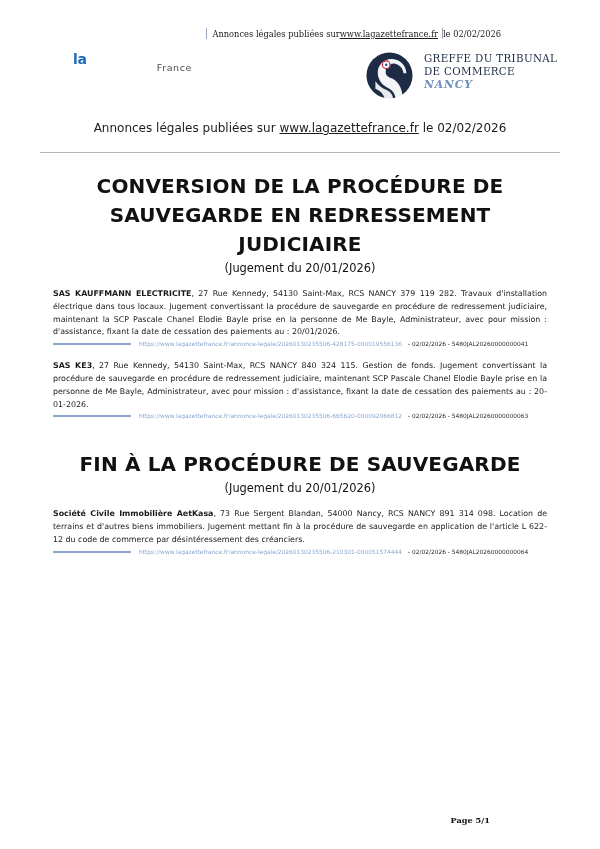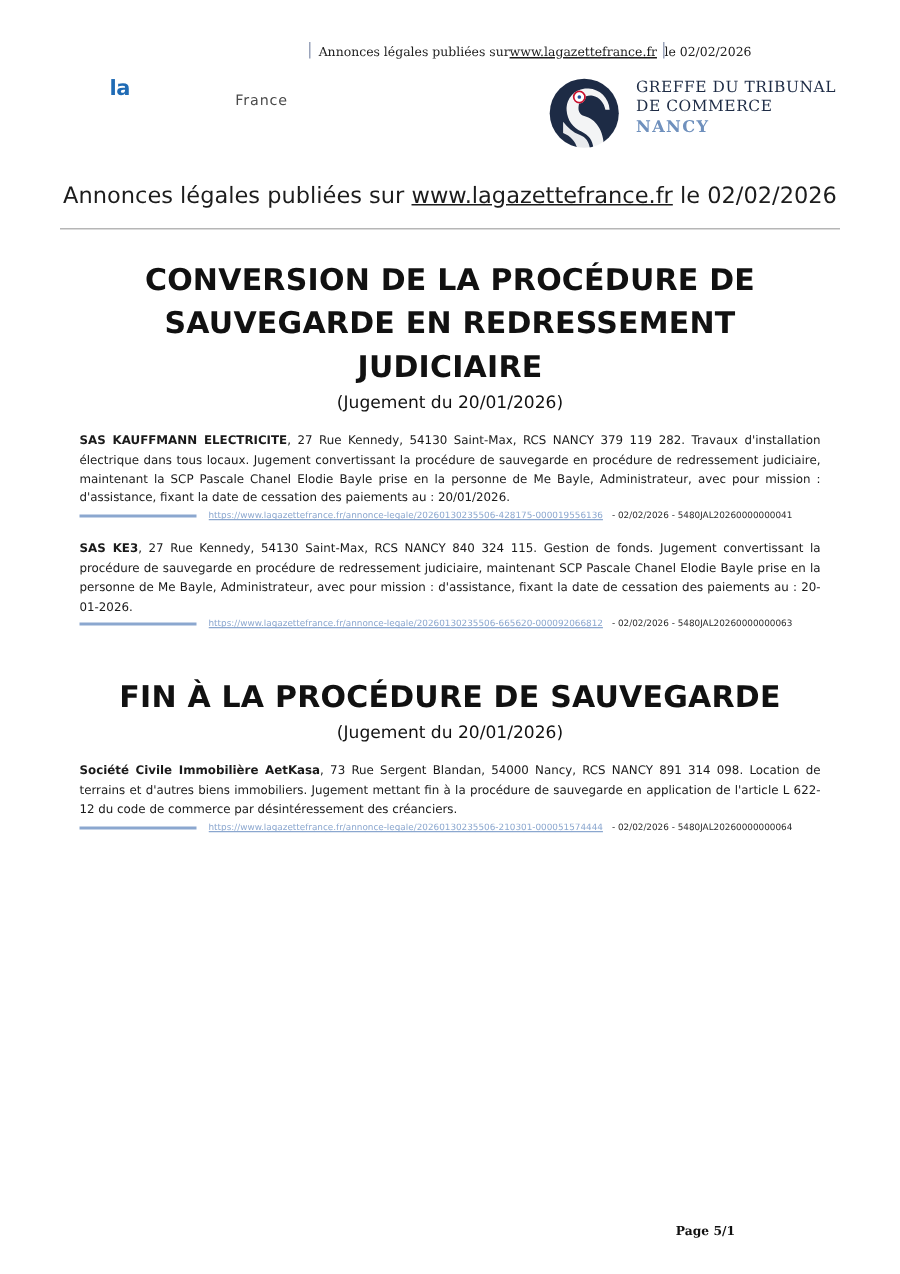--- a/index.html
+++ b/index.html
@@ -120,30 +120,31 @@
     font-weight: 400;
     display: block;
   }
   .tribunal-text .l3 {
     font-size: 10.8px;
     color: #6f90bd;
     letter-spacing: 0.9px;
     font-weight: 700;
     display: block;
     margin-top: 1px;
+    font-style: italic;
   }
 
   
   .subtitle {
     position: absolute;
     top: 121px;
     left: 0;
     width: 600px;
     text-align: center;
-    font-size: 15px;
+    font-size: 12px;
     color: #1c1c1c;
   }
   .subtitle a {
     color: #1c1c1c;
     text-decoration: underline;
   }
 
   .rule {
     position: absolute;
     top: 152px;

